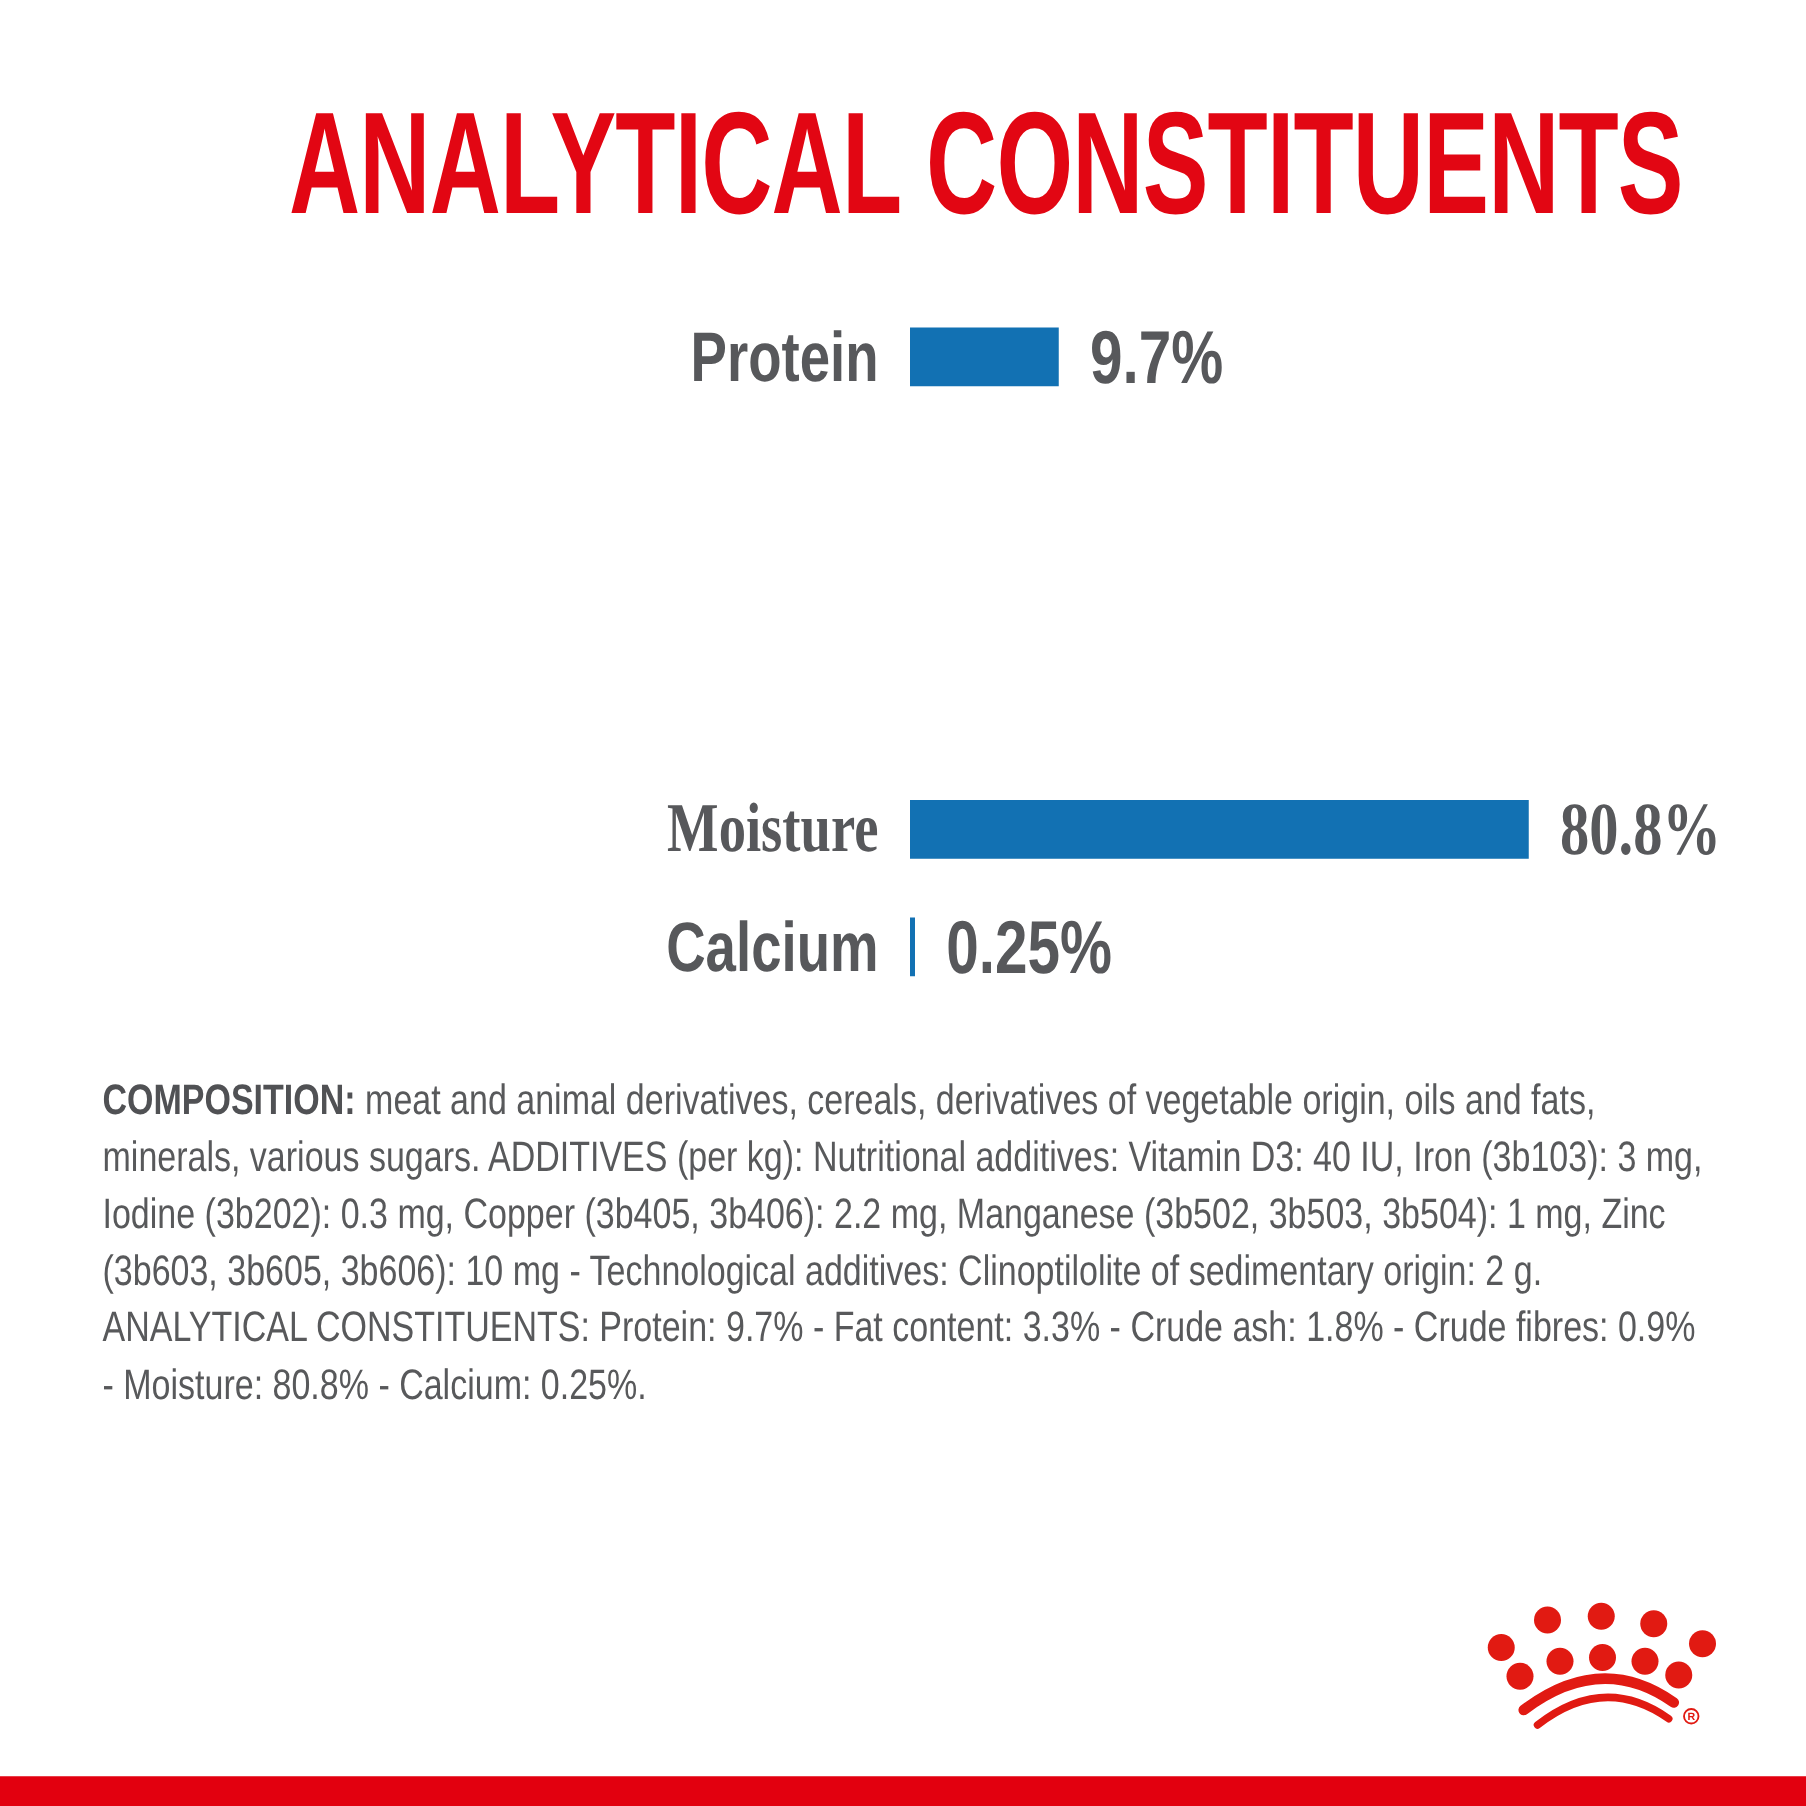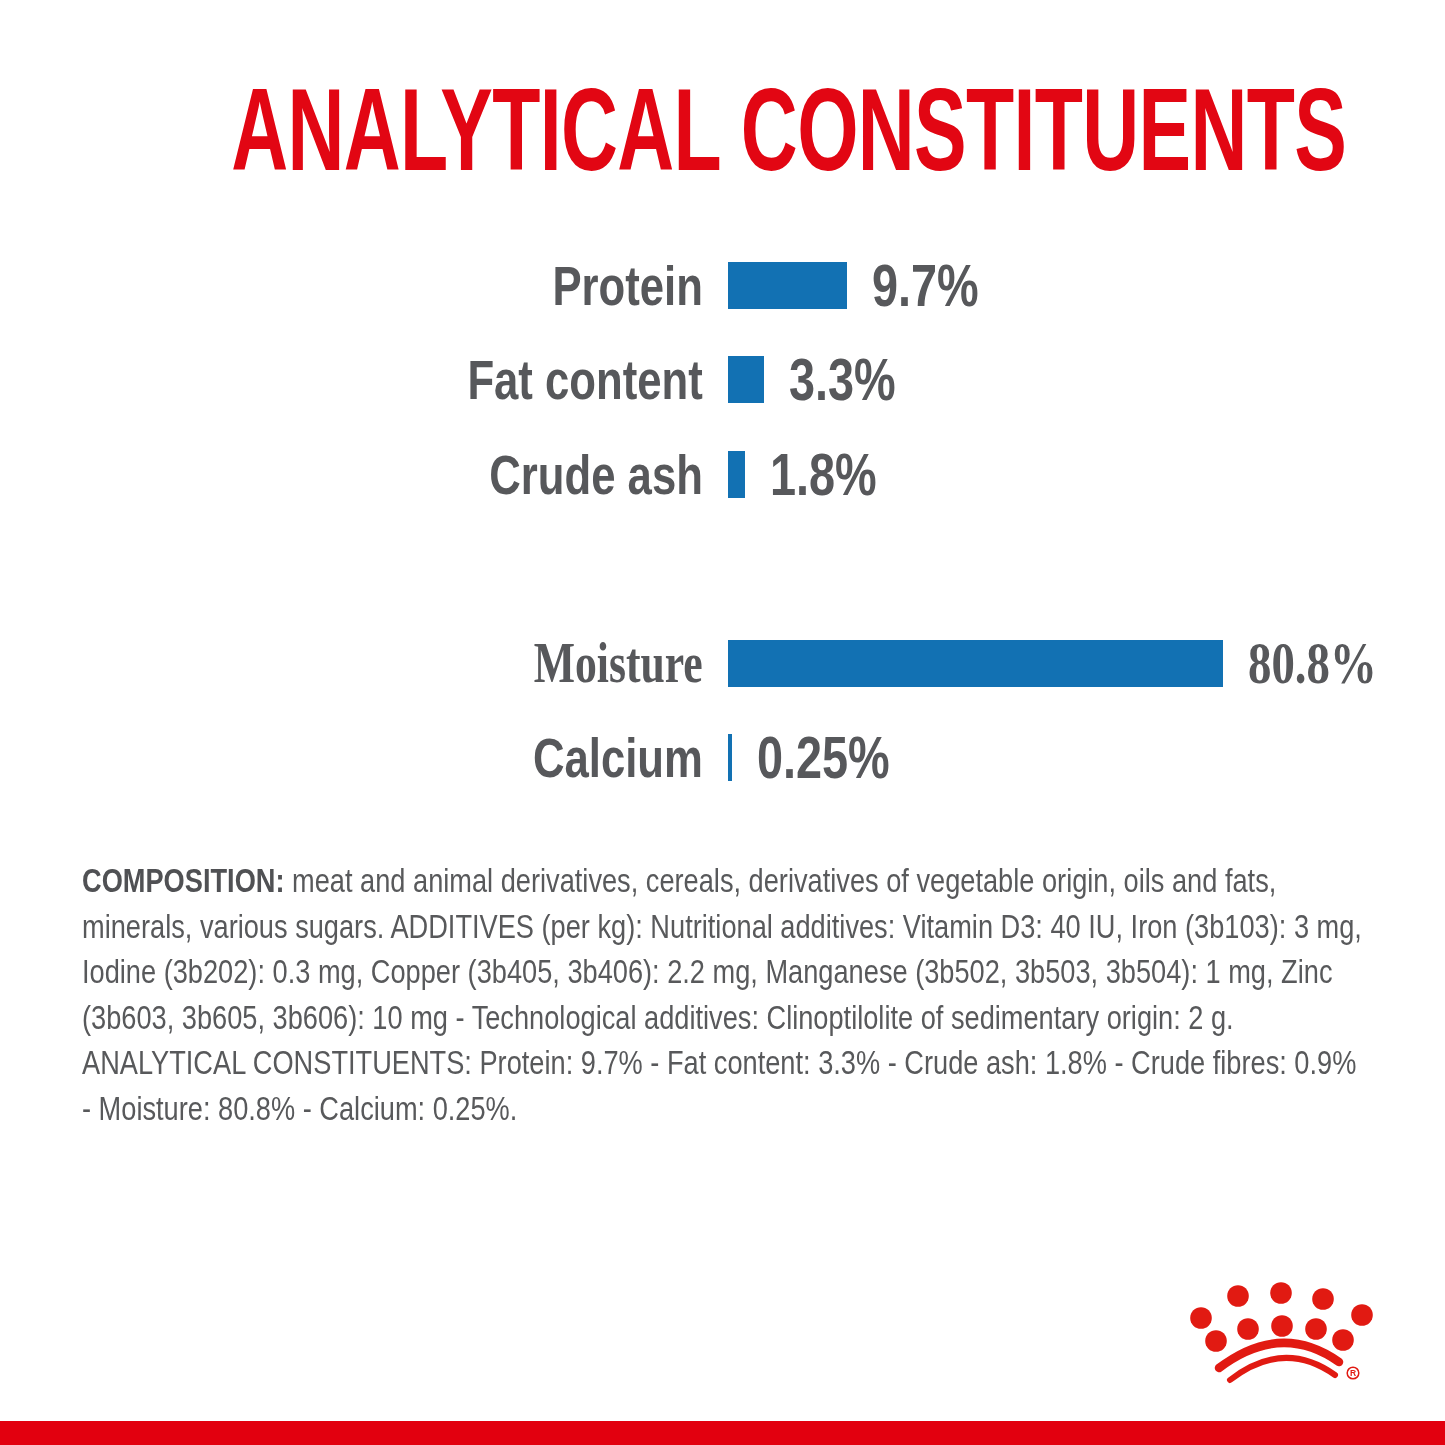--- a/index.html
+++ b/index.html
@@ -85,31 +85,21 @@
   <h1 class="title">ANALYTICAL CONSTITUENTS</h1>
 
   <div class="chart">
 
     <div class="row r0">
       <div class="label">Protein</div>
       <div class="bar" style="width: 119px; background: rgb(18, 113, 179);"></div>
       <div class="value" style="left: 872px;">9.7%</div>
     </div>
 
-    <div class="row r1">
-      <div class="label">Fat content</div>
-      <div class="bar" style="width: 36px; background: rgb(18, 113, 179);"></div>
-      <div class="value" style="left: 789px;">3.3%</div>
-    </div>
 
-    <div class="row r2">
-      <div class="label">Crude ash</div>
-      <div class="bar" style="width: 17px; background: rgb(18, 113, 179);"></div>
-      <div class="value" style="left: 770px;">1.8%</div>
-    </div>
 
 
     <div class="row r4">
       <div class="label">Moisture</div>
       <div class="bar" style="width: 495px; background: rgb(18, 113, 179);"></div>
       <div class="value" style="left: 1248px;">80.8%</div>
     </div>
 
     <div class="row r5">
       <div class="label">Calcium</div>

